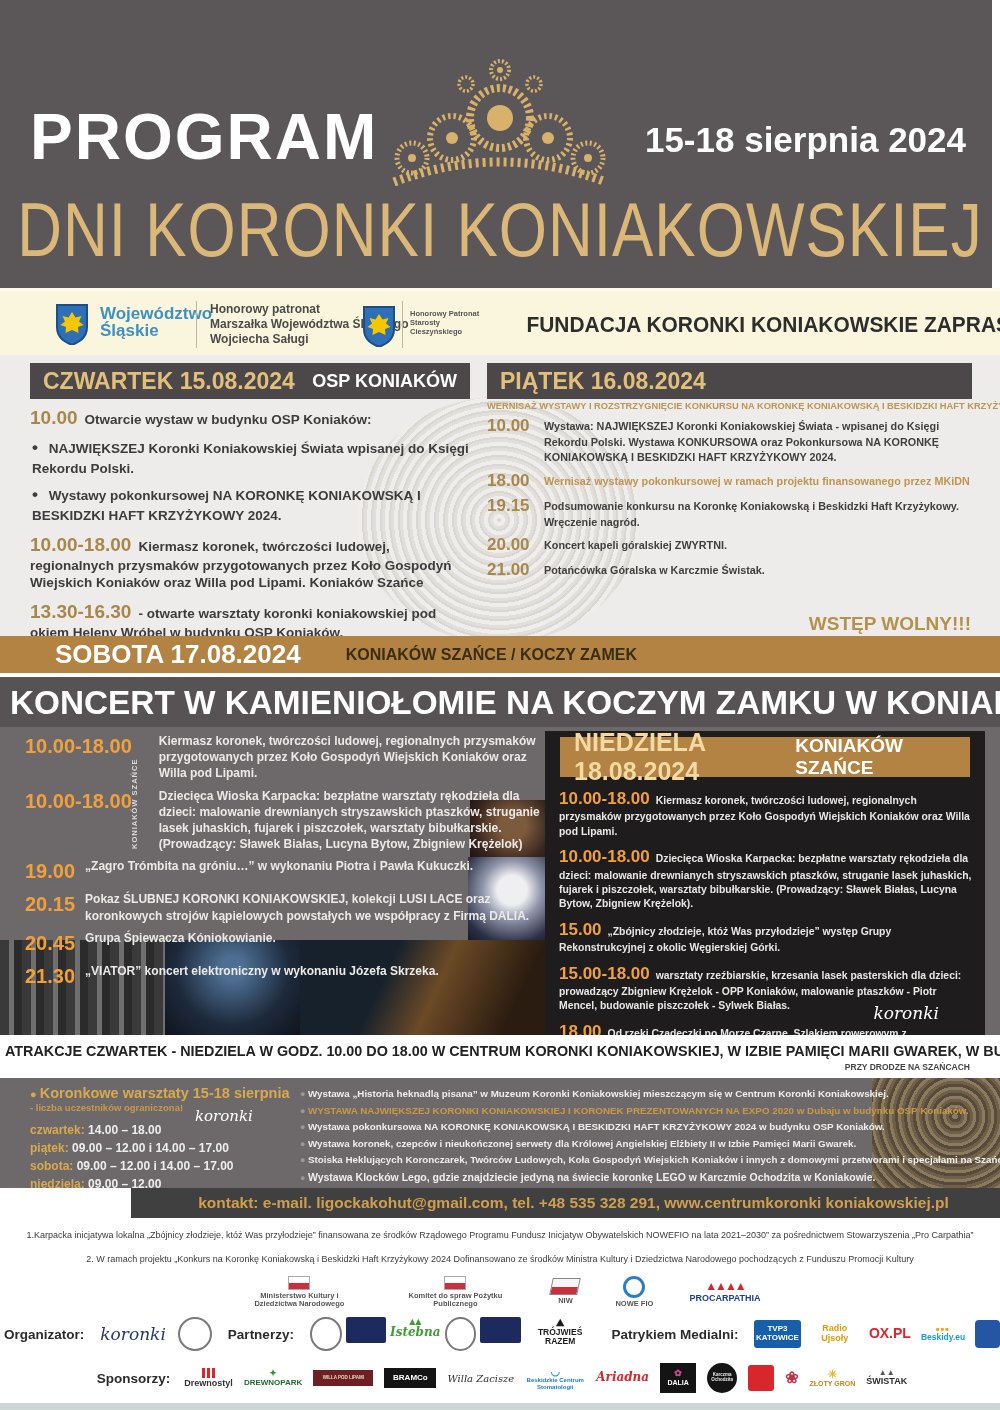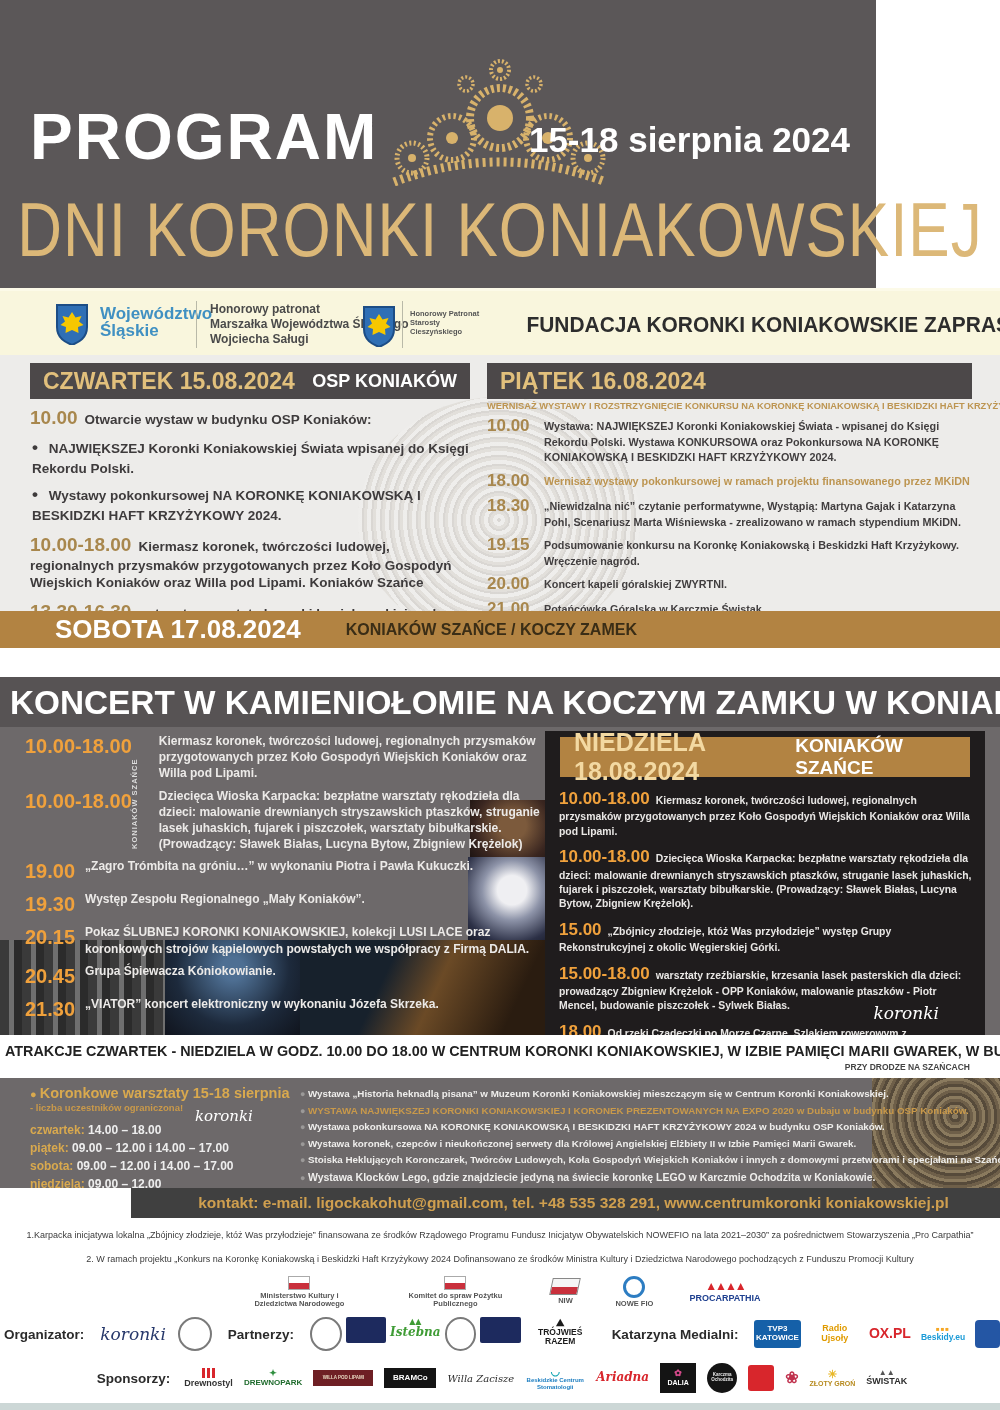--- a/index.html
+++ b/index.html
@@ -1,21 +1,21 @@
 <!DOCTYPE html>
 <html><head>
 <meta charset="utf-8">
 <style>
   html,body{margin:0;padding:0;background:#888;}
   .poster{position:relative;width:1000px;height:1410px;background:#fff;overflow:hidden;
           font-family:"Liberation Sans",sans-serif;}
   .abs{position:absolute;}
 
   
-  .header{top:0;left:0;width:876px;height:288px;background:#5b5758;}
+  .header{top:0;left:0;width:992px;height:288px;background:#5b5758;}
   .program{left:30px;top:100px;color:#fff;font-size:64px;font-weight:bold;letter-spacing:2px;}
   .dates{right:26px;top:120px;color:#fff;font-size:35px;font-weight:bold;}
   .big-title{left:0;top:186px;width:1000px;text-align:center;color:#dcb878;font-size:62px;
              font-weight:400;letter-spacing:1px;transform:scaleY(1.22);transform-origin:top;
              white-space:nowrap;}
   .ornament{left:372px;top:44px;width:256px;height:142px;}
 
   
   .patron{top:288px;left:0;width:1000px;height:67px;background:#f9f6dd;border-top:3px solid #fcfae8;}
   .shield{width:34px;height:42px;}
@@ -44,21 +44,21 @@
   .t-item.bullet::before{content:"•";font-size:17px;margin-right:7px;}
   .fri-col{left:487px;top:46px;width:488px;height:240px;}
   .fri-intro{color:#bd9551;font-size:9.3px;font-weight:bold;margin-bottom:5px;white-space:nowrap;}
   .f-item{display:flex;margin-bottom:5px;}
   .f-item .time{flex:none;width:57px;color:#a8874d;font-size:17px;font-weight:bold;}
   .f-item .txt{flex:1;color:#413e3f;font-size:10.8px;font-weight:bold;line-height:1.45;padding-top:3px;}
   .f-item.gold .txt{color:#bd9551;}
   .free-entry{right:4px;bottom:6px;color:#b5914e;font-size:19px;font-weight:bold;}
 
   
-  .sat-band{top:611px;left:0;width:1000px;height:37px;background:#b28342;display:flex;
+  .sat-band{top:636px;left:0;width:1000px;height:37px;background:#b28342;display:flex;
             align-items:center;gap:45px;padding-left:55px;box-sizing:border-box;}
   .sat-band .dtitle{color:#fff;font-size:26px;font-weight:bold;}
   .sat-band .dvenue{color:#3a2d16;font-size:16px;font-weight:bold;}
   .concert-bar{top:677px;left:0;width:1000px;height:50px;background:#575354;}
   .concert-bar .ctitle{width:1000px;text-align:center;line-height:50px;color:#fff;font-size:34px;
                        font-weight:bold;transform:scaleX(0.98);white-space:nowrap;}
   .sat-sec{top:727px;left:0;width:1000px;height:308px;background:#6d696a;overflow:hidden;}
   .photo{position:absolute;}
   .ph-group{left:0;top:213px;width:165px;height:95px;
     background:repeating-linear-gradient(90deg,#3a3a3a 0 9px,#6f6f6f 9px 14px,#2b2b2b 14px 22px);}
@@ -271,24 +271,20 @@
           <div class="f-item">
             <span class="time">10.00</span>
             <span class="txt">Wystawa: NAJWIĘKSZEJ Koronki Koniakowskiej Świata - wpisanej do Księgi Rekordu Polski. Wystawa KONKURSOWA oraz Pokonkursowa NA KORONKĘ KONIAKOWSKĄ I BESKIDZKI HAFT KRZYŻYKOWY 2024.</span>
           </div>
 
           <div class="f-item gold">
             <span class="time">18.00</span>
             <span class="txt">Wernisaż wystawy pokonkursowej w ramach projektu finansowanego przez MKiDN</span>
           </div>
 
-          <div class="f-item">
-            <span class="time">18.30</span>
-            <span class="txt">„Niewidzalna nić” czytanie performatywne, Wystąpią: Martyna Gajak i Katarzyna Pohl, Scenariusz Marta Wiśniewska - zrealizowano w ramach stypendium MKiDN.</span>
-          </div>
 
           <div class="f-item">
             <span class="time">19.15</span>
             <span class="txt">Podsumowanie konkursu na Koronkę Koniakowską i Beskidzki Haft Krzyżykowy. Wręczenie nagród.</span>
           </div>
 
           <div class="f-item">
             <span class="time">20.00</span>
             <span class="txt">Koncert kapeli góralskiej ZWYRTNI.</span>
           </div>
@@ -328,24 +324,20 @@
         <div class="s-item lbl">
           <span class="time">10.00-18.00</span>
           <span class="txt">Dziecięca Wioska Karpacka: bezpłatne warsztaty rękodzieła dla dzieci: malowanie drewnianych stryszawskich ptaszków, struganie lasek juhaskich, fujarek i piszczołek, warsztaty bibułkarskie. (Prowadzący: Sławek Białas, Lucyna Bytow, Zbigniew Krężelok)</span>
         </div>
 
         <div class="s-item">
           <span class="time">19.00</span>
           <span class="txt">„Zagro Trómbita na gróniu…” w  wykonaniu Piotra i Pawła Kukuczki.</span>
         </div>
 
-        <div class="s-item">
-          <span class="time">19.30</span>
-          <span class="txt">Występ Zespołu Regionalnego „Mały Koniaków”.</span>
-        </div>
 
         <div class="s-item">
           <span class="time">20.15</span>
           <span class="txt">Pokaz ŚLUBNEJ KORONKI KONIAKOWSKIEJ, kolekcji LUSI LACE oraz koronkowych strojów kąpielowych  powstałych we współpracy z Firmą DALIA.</span>
         </div>
 
         <div class="s-item">
           <span class="time">20.45</span>
           <span class="txt">Grupa Śpiewacza Kóniokowianie.</span>
         </div>
@@ -506,21 +498,21 @@
 
           <span class="lg navy2">
             <span></span>
           </span>
 
           <span class="lg trojwies">
             <span>TRÓJWIEŚ RAZEM</span>
           </span>
 
       </span>
-      <span class="rlabel">Katarzyna Medialni:</span>
+      <span class="rlabel">Patrykiem Medialni:</span>
       <span style="display:inline-flex;gap:10px;align-items:center;">
 
           <span class="lg tvp">
             <span>TVP3 KATOWICE</span>
           </span>
 
           <span class="lg radio">
             <span>Radio Ujsoły</span>
           </span>
 

